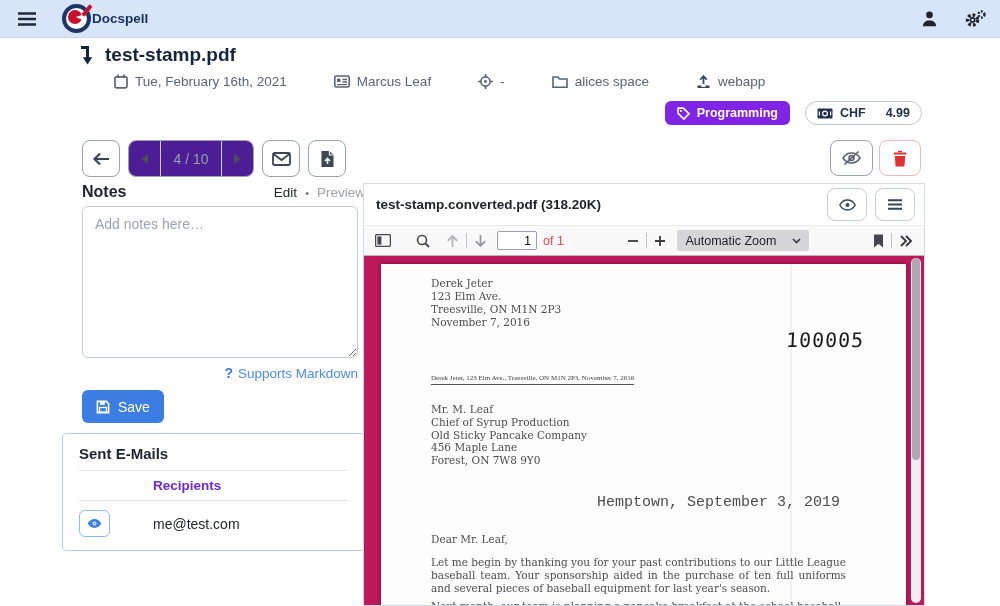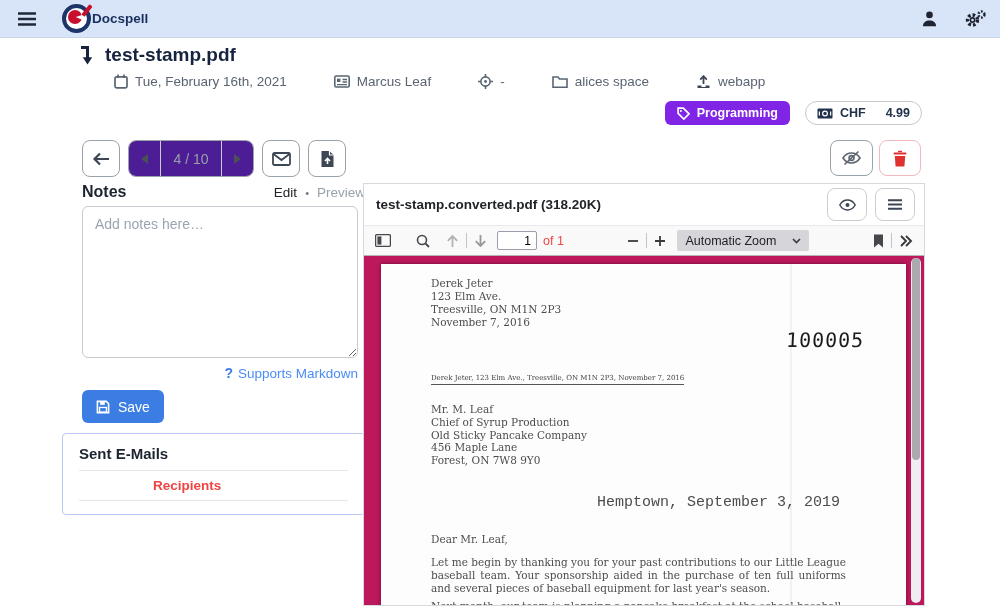--- a/index.html
+++ b/index.html
@@ -76,21 +76,21 @@
   .md-link { color:#4a8cf7; text-decoration:none; cursor:pointer; }
   .save-btn { margin-left:20px; margin-top:9px; height:33px; padding:0 14px;
               background:#3b7de3; color:#fff; border:none; border-radius:6px;
               font-size:14px; display:inline-flex; align-items:center; gap:8px; cursor:pointer; }
   .emails-card { margin-top:10px; border:1px solid #b9c8f5; border-radius:4px;
                  padding:11px 16px 13px 16px; background:#fff; }
   .emails-title { font-size:15px; font-weight:bold; color:#1d2430; padding-bottom:8px;
                   border-bottom:1px solid #e3e6ea; }
   .emails-header { display:flex; padding:7px 0 7px 0; border-bottom:1px solid #e3e6ea; }
   .emails-header .spacer { width:74px; }
-  .emails-colhead { font-size:13.5px; font-weight:bold; color:#ef4444; }
+  .emails-colhead { font-size:13.5px; font-weight:bold; color:#6d28d9; }
   .email-row { display:flex; align-items:center; padding-top:9px; }
   .eye-btn { width:31px; height:27px; border:1px solid #8fb9f7; border-radius:6px;
              background:#fff; display:flex; align-items:center; justify-content:center;
              cursor:pointer; margin-right:43px; }
   .email-addr { font-size:14px; color:#212529; }
 
   
   .pdf-panel { position:absolute; top:183px; left:363px; width:562px; bottom:0;
                border:1px solid #d5dade; background:#fff; display:flex; flex-direction:column; }
   .pdf-head { height:42px; flex:0 0 42px; display:flex; align-items:center;
@@ -124,21 +124,21 @@
              background:#ababaf; border-radius:4px; cursor:grab; }
 
   
   .doc { font-family:"DejaVu Serif", serif; color:#4d4d4d; }
   .doc-crease { position:absolute; left:409px; top:0; bottom:0; width:2px;
                 background:rgba(0,0,0,.045); }
   .doc-sender { position:absolute; left:50px; top:13px; font-size:10.5px; line-height:13px; }
   .doc-stamp { position:absolute; left:405px; top:64px; font-family:"DejaVu Sans Mono",monospace;
                font-size:20px; color:#1c1c1c; letter-spacing:1px; transform:skewX(-3deg); }
   .doc-senderline { position:absolute; left:50px; top:110px; font-size:7px; color:#3d3d3d;
-                    border-bottom:1px solid #555; padding-bottom:2px; white-space:nowrap; }
+                    border-bottom:1px solid #555; padding-bottom:2px; white-space:nowrap;font-family:Liberation Serif, serif; }
   .doc-recipient { position:absolute; left:50px; top:139px; font-size:10.5px; line-height:12.8px; }
   .doc-place { position:absolute; right:66px; top:230px; font-size:15px;font-family:Liberation Mono, monospace; }
   .doc-salutation { position:absolute; left:50px; top:269px; font-size:10.5px; }
   .doc-body { position:absolute; left:50px; top:292px; width:415px; font-size:10.5px;
               line-height:13.2px; text-align:justify; }
   .doc-body2 { position:absolute; left:50px; top:336px; width:415px; font-size:10.5px; }
 
   svg { display:block; }
 </style>
 </head>
@@ -344,20 +344,32 @@
           </svg>
       </span>
       <span>Save</span>
     </button>
 
     <div class="emails-card">
       <h3 class="emails-title">Sent E-Mails</h3>
       <div class="emails-header">
         <span class="spacer"></span>
         <span class="emails-colhead">Recipients</span>
+      </div>
+      <div class="email-row">
+        <button class="eye-btn">
+          <span>
+            <svg width="15" height="11" viewBox="0 0 17 12">
+                <path d="M.8 6C2.6 2.8 5.2 1 8.5 1s5.9 1.8 7.7 5c-1.8 3.2-4.4 5-7.7 5S2.6 9.2.8 6z" fill="#3f7fe8"></path>
+                <circle cx="8.5" cy="6" r="2.2" fill="#fff"></circle>
+                <circle cx="8.5" cy="6" r="1.1" fill="#3f7fe8"></circle>
+              </svg>
+          </span>
+        </button>
+        <span class="email-addr">me@test.com</span>
       </div>
     </div>
   </section>
 
   <section class="pdf-panel">
     <div class="pdf-head">
       <span class="pdf-title">test-stamp.converted.pdf (318.20K)</span>
       <div class="pdf-head-buttons">
         <button class="btn-small">
           <span>

